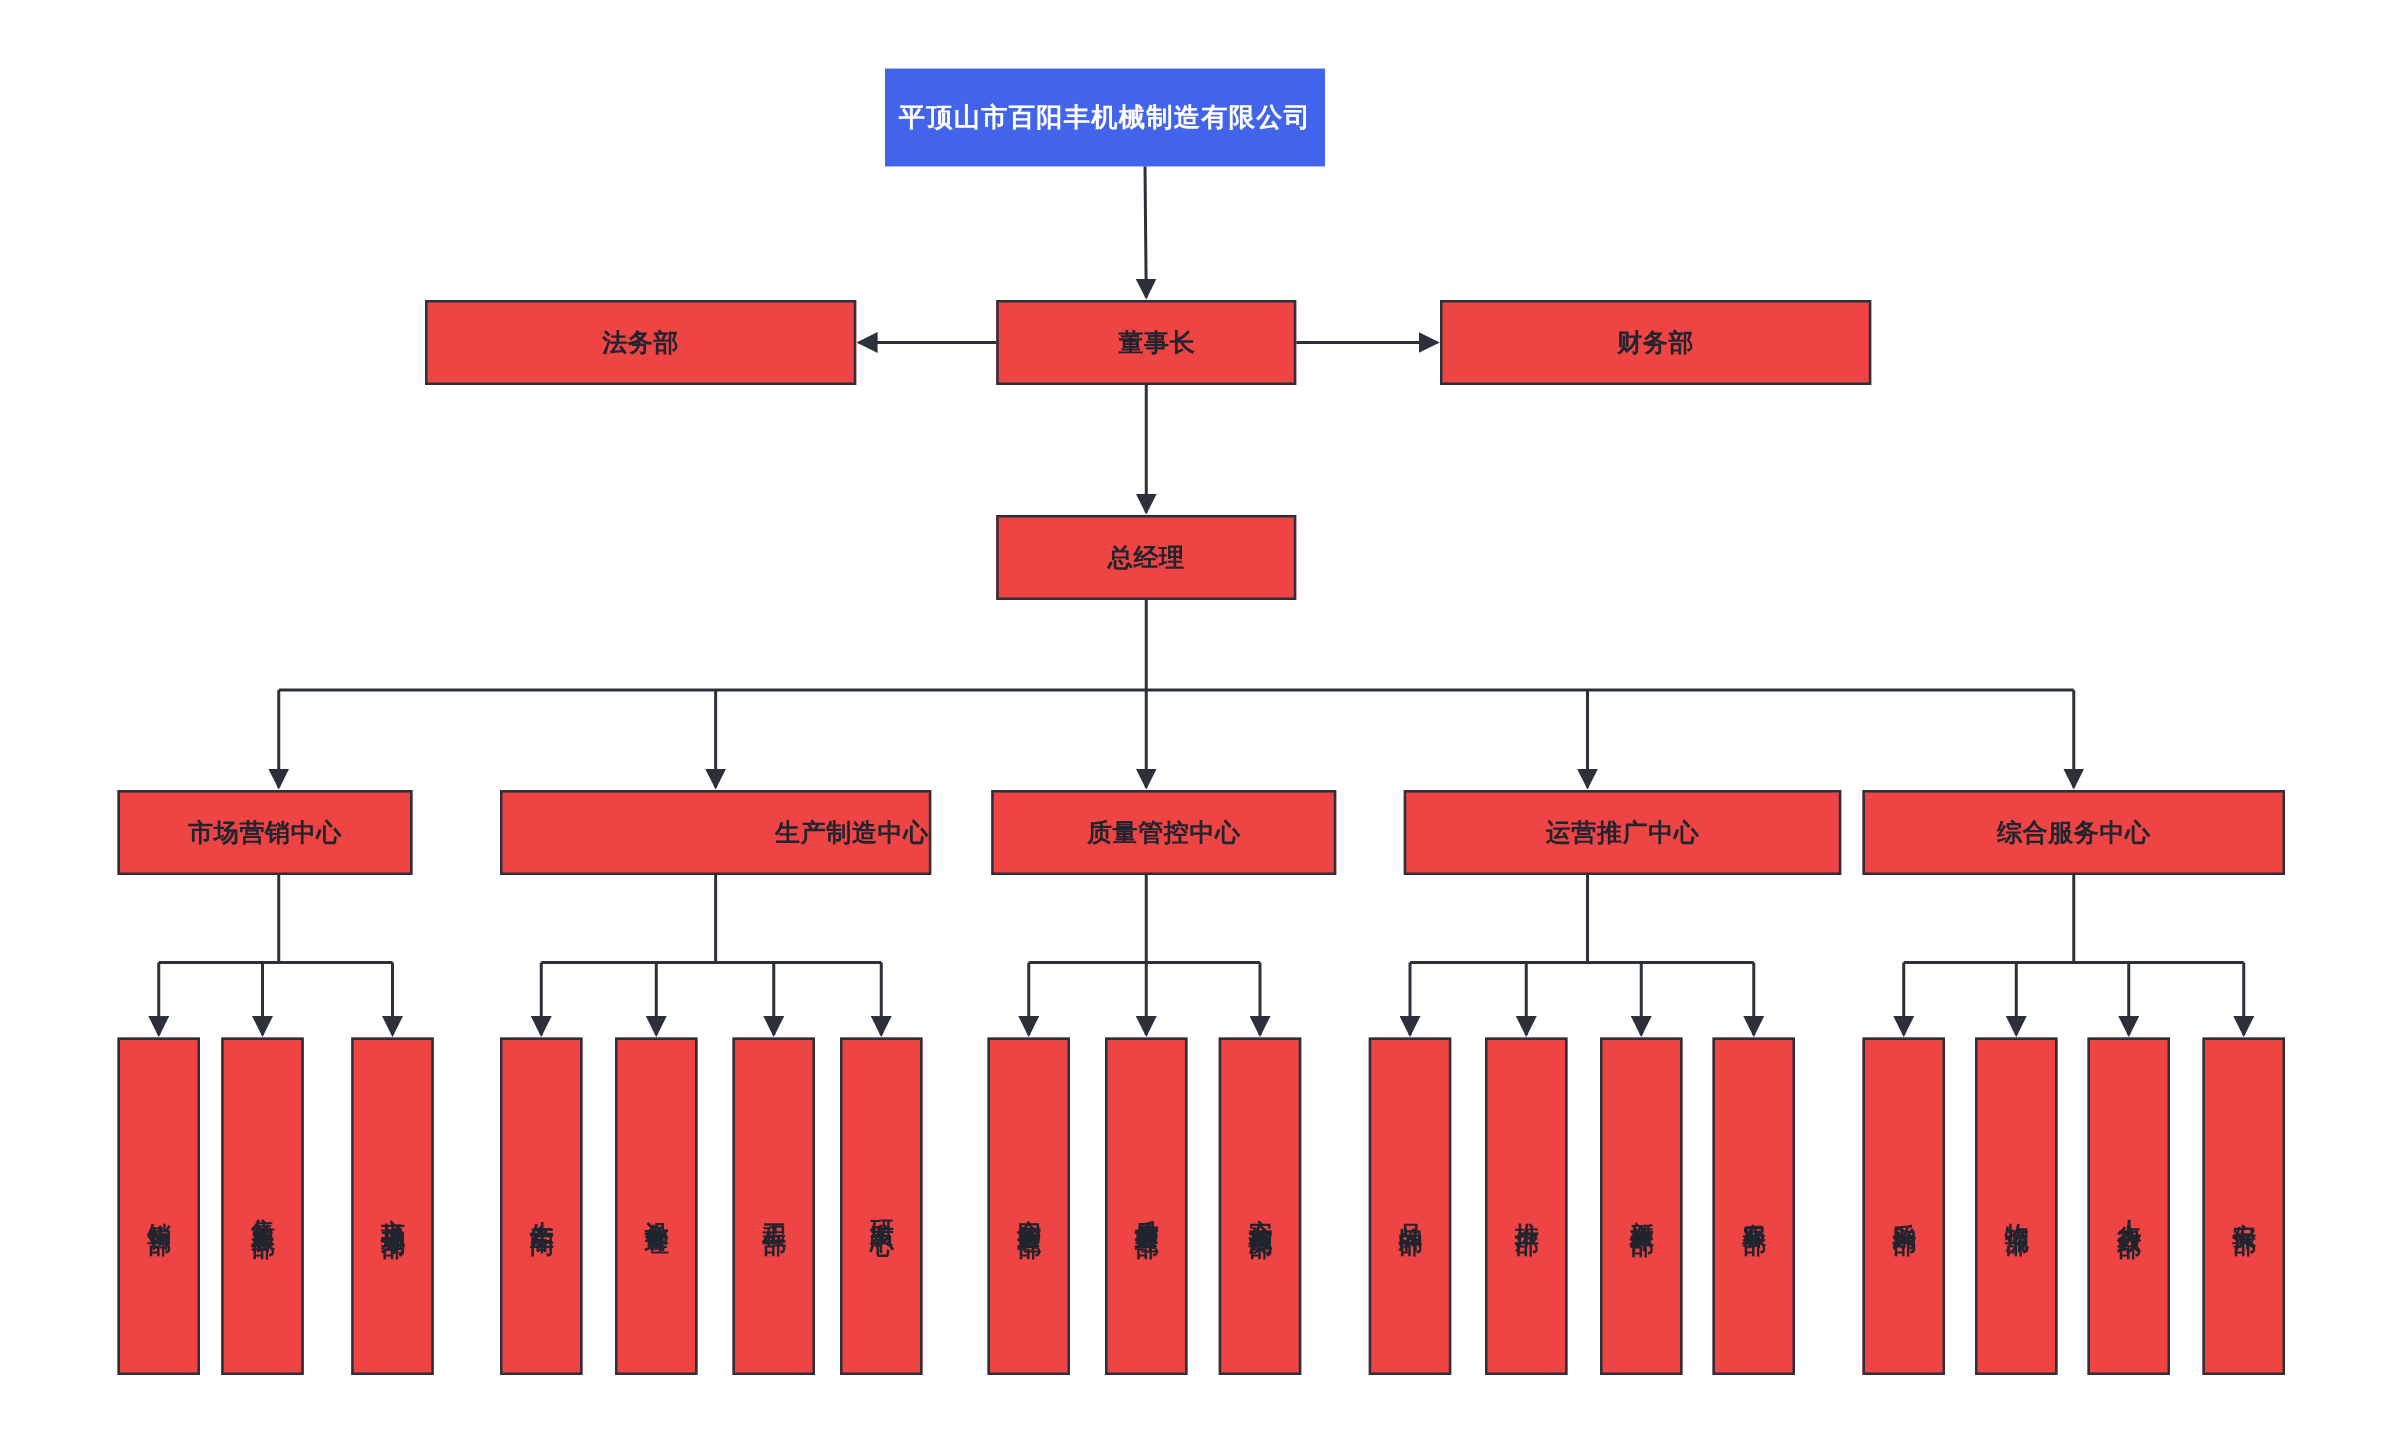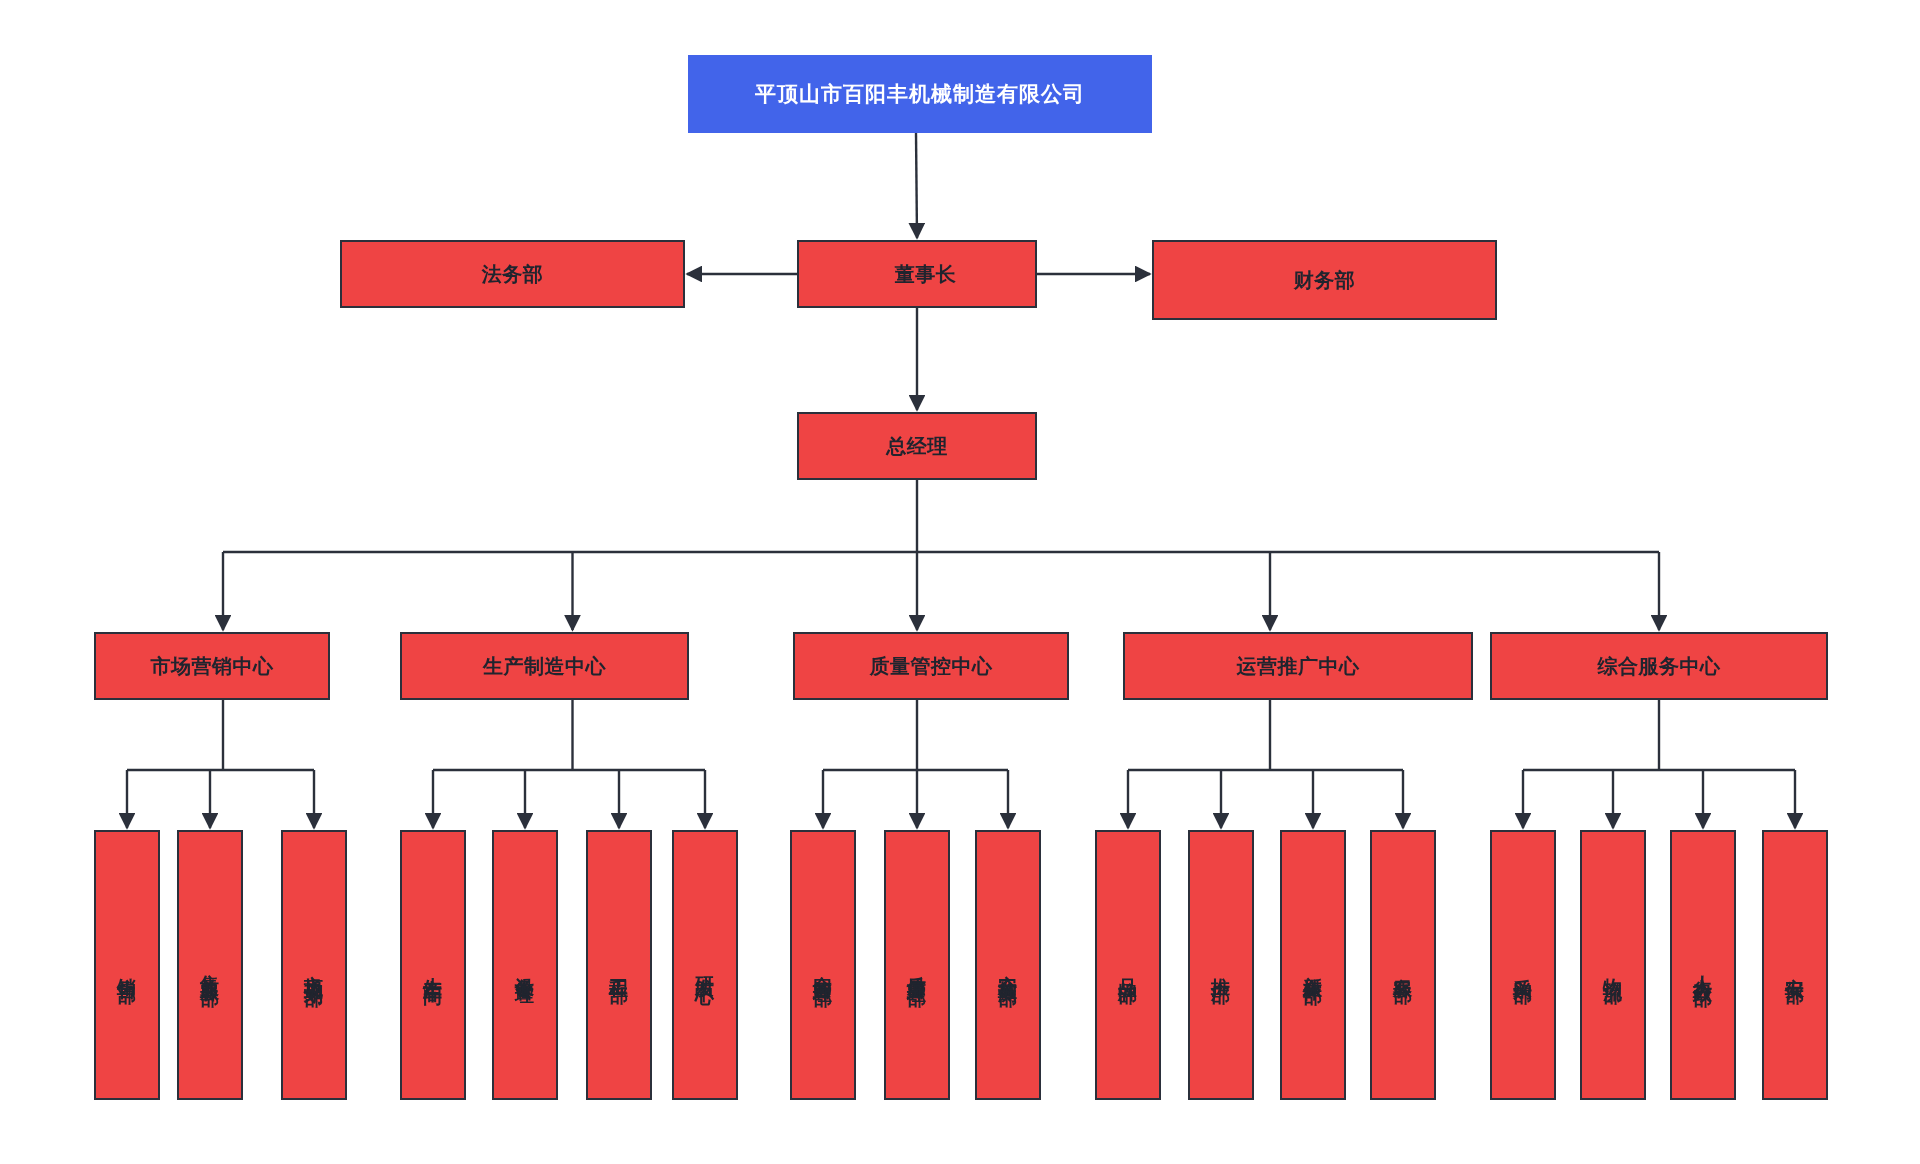--- a/index.html
+++ b/index.html
@@ -117,48 +117,48 @@
         <path d="M 1659 552 L 1659 630" marker-end="url(#arrow-end)"></path>
         <path d="M 1659 700 L 1659 770"></path>
         <path d="M 1523 770 L 1795 770"></path>
         <path d="M 1523 770 L 1523 828" marker-end="url(#arrow-end)"></path>
         <path d="M 1613 770 L 1613 828" marker-end="url(#arrow-end)"></path>
         <path d="M 1703 770 L 1703 828" marker-end="url(#arrow-end)"></path>
         <path d="M 1795 770 L 1795 828" marker-end="url(#arrow-end)"></path>
       </g>
   </svg>
   <div id="nodes">
-      <div class="node root" style="left: 688px; top: 55px; width: 464px; height: 78px;">
+      <div class="node root" style="left: 708px; top: 55px; width: 352px; height: 78px;">
         <span>平顶山市百阳丰机械制造有限公司</span>
       </div>
       <div class="node level2" style="left: 797px; top: 240px; width: 240px; height: 68px; padding-left: 17px;">
         <span>董事长</span>
       </div>
       <div class="node level2" style="left: 340px; top: 240px; width: 345px; height: 68px;">
         <span>法务部</span>
       </div>
-      <div class="node level2" style="left: 1152px; top: 240px; width: 345px; height: 80px;">
+      <div class="node level2" style="left: 1152px; top: 240px; width: 345px; height: 68px;">
         <span>财务部</span>
       </div>
       <div class="node level3" style="left: 797px; top: 412px; width: 240px; height: 68px;">
         <span>总经理</span>
       </div>
       <div class="node center" style="left: 94px; top: 632px; width: 236px; height: 68px;">
         <span>市场营销中心</span>
       </div>
       <div class="node leaf" style="left: 94px; top: 830px; width: 66px; height: 270px;">
         <span class="vlabel">销售部</span>
       </div>
       <div class="node leaf" style="left: 177px; top: 830px; width: 66px; height: 270px;">
         <span class="vlabel">售前客服部</span>
       </div>
       <div class="node leaf" style="left: 281px; top: 830px; width: 66px; height: 270px;">
         <span class="vlabel">市场规划部</span>
       </div>
-      <div class="node center" style="left: 400px; top: 632px; width: 289px; height: 68px;">
+      <div class="node center" style="left: 400px; top: 632px; width: 345px; height: 68px; justify-content: flex-end;">
         <span>生产制造中心</span>
       </div>
       <div class="node leaf" style="left: 400px; top: 830px; width: 66px; height: 270px;">
         <span class="vlabel">生产车间</span>
       </div>
       <div class="node leaf" style="left: 492px; top: 830px; width: 66px; height: 270px;">
         <span class="vlabel">设备管理</span>
       </div>
       <div class="node leaf" style="left: 586px; top: 830px; width: 66px; height: 270px;">
         <span class="vlabel">工程部</span>

